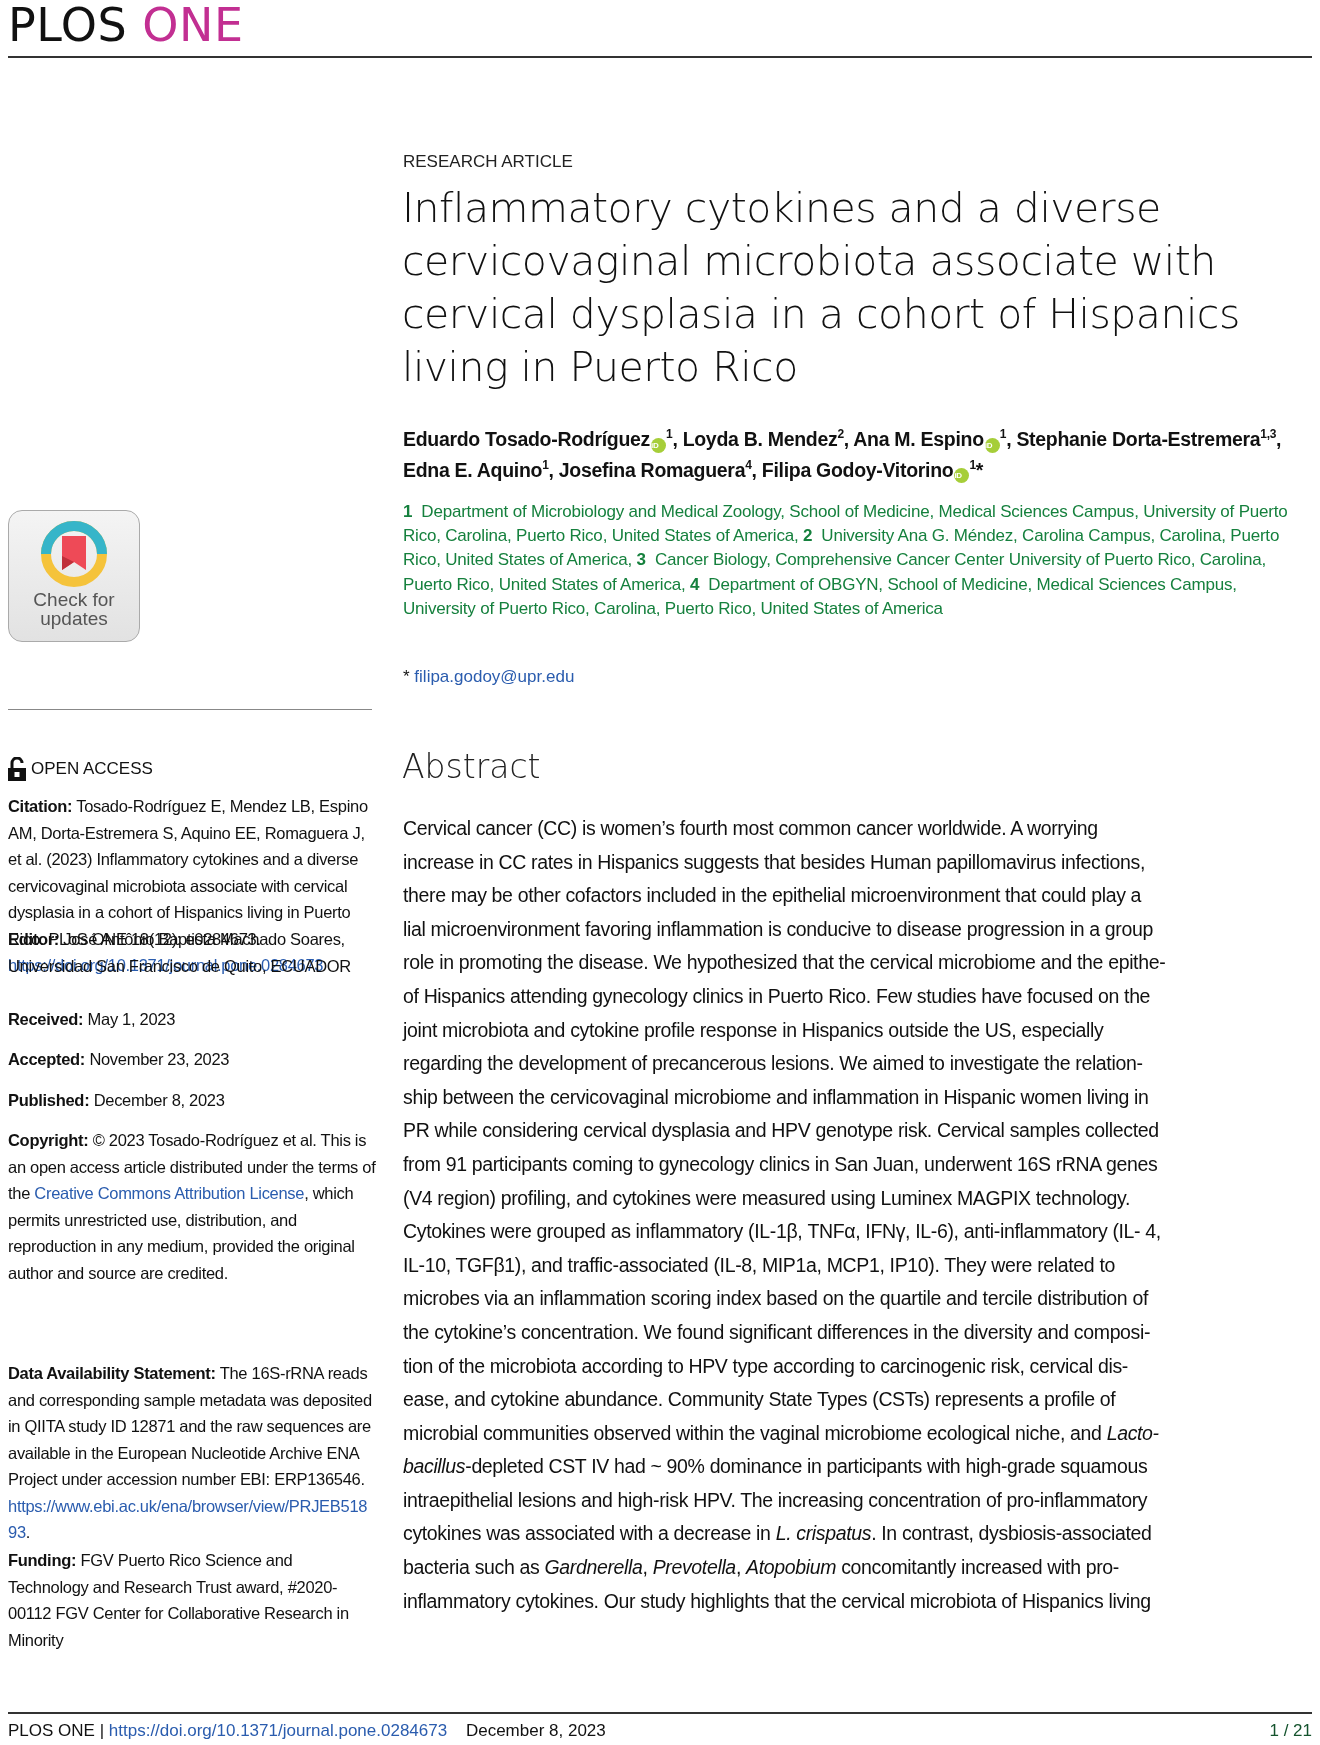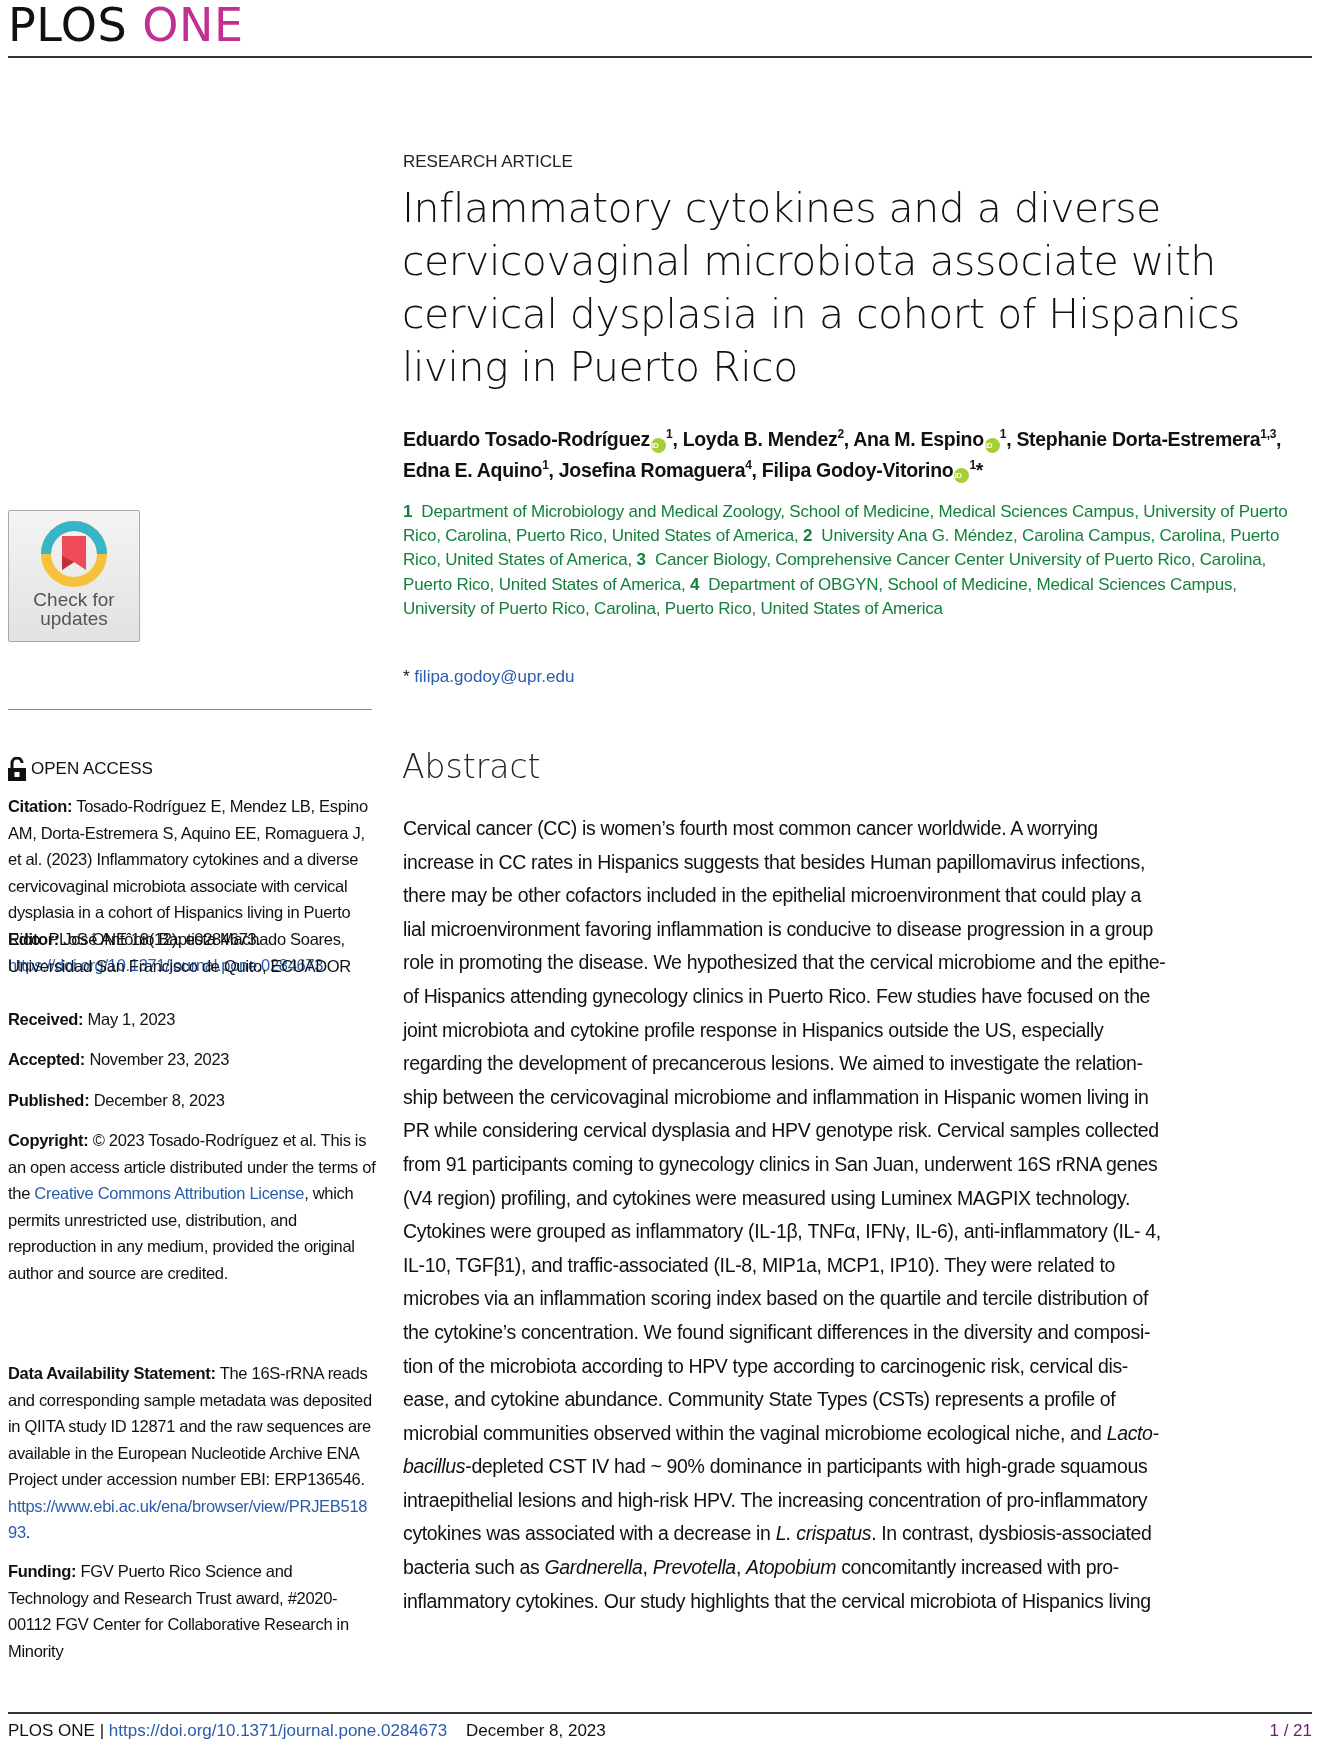--- a/index.html
+++ b/index.html
@@ -14,39 +14,39 @@
 
   .authors { position:absolute; left:403px; top:422px; width:900px; font-size:19.5px; line-height:25px; font-weight:bold; color:#111; letter-spacing:-0.3px; }
   .authors sup { font-size:12px; }
   .orcid { display:inline-block; width:15px; height:15px; border-radius:50%; background:#a6ce39; color:#fff; font-size:8px; line-height:15px; vertical-align:-2px; font-weight:bold; margin-left:1px; }
 
   .affils { position:absolute; left:403px; top:500px; width:900px; font-size:17px; line-height:24.2px; color:#15803d; letter-spacing:-0.2px; }
   .affils b { font-weight:bold; }
   .corr { position:absolute; left:403px; top:667px; font-size:17px; color:#111; }
   .link { color:#2a5cae; }
 
-  .cfu { position:absolute; left:8px; top:510px; width:130px; height:130px; background:linear-gradient(#f4f4f4,#e2e2e2); border:1px solid #aaa; border-radius:2px; }
+  .cfu { position:absolute; left:8px; top:510px; width:130px; height:130px; background:linear-gradient(#f4f4f4,#e2e2e2); border:1px solid #aaa; border-radius:14px; }
   .cfu .ring { position:absolute; left:31px; top:9px; width:68px; height:68px; }
   .cfu .txt { position:absolute; left:0; top:79px; width:130px; text-align:center; font-size:19px; line-height:19px; color:#555; }
 
   .left-rule { position:absolute; left:8px; top:709px; width:364px; height:1px; background:#888; }
   .oa { position:absolute; left:8px; top:757px; font-size:17px; color:#111; display:flex; align-items:center; }
   .oa svg { margin-right:5px; }
 
   .side { position:absolute; left:8px; width:368px; font-size:16.5px; line-height:26.5px; color:#111; letter-spacing:-0.3px; font-family:"Liberation Sans", sans-serif; }
   .side b { font-weight:bold; }
 
   .abs-h { position:absolute; left:402px; top:747px; font-size:33px; font-family:"DejaVu Sans", sans-serif; font-weight:300; color:#222; }
   .abs-body { position:absolute; left:403px; top:812px; width:910px; font-size:19.5px; line-height:33.6px; color:#111; letter-spacing:-0.35px; }
   .abs-body .ln { display:block; white-space:nowrap; }
 
   .bot-rule { position:absolute; left:8px; top:1712px; width:1304px; height:2px; background:#333; }
   .footer { position:absolute; left:8px; top:1721px; font-size:17px; color:#111; }
   .footer .date { margin-left:14px; }
-  .page { position:absolute; right:8px; top:1721px; font-size:17px; color:#701a75;text-align:right; }
+  .page { position:absolute; right:8px; top:1721px; font-size:17px; color:#14532d;text-align:right; }
 </style>
 </head>
 <body>
 
 <div class="logo">
   <span class="plos">PLOS</span>
   <span class="one">ONE</span>
 </div>
 <div class="top-rule"></div>
 
@@ -130,21 +130,21 @@
   <span>© 2023 Tosado-Rodríguez et al. This is an open access article distributed under the terms of the</span>
   <span class="link">Creative Commons Attribution License</span><span>, which permits unrestricted use, distribution, and reproduction in any medium, provided the original author and source are credited.</span>
 </div>
 
 <div class="side" style="top:1360px;">
   <b>Data Availability Statement:</b>
   <span>The 16S-rRNA reads and corresponding sample metadata was deposited in QIITA study ID 12871 and the raw sequences are available in the European Nucleotide Archive ENA Project under accession number EBI: ERP136546.</span>
   <span class="link" style="word-break:break-all;">https://www.ebi.ac.uk/ena/browser/view/PRJEB51893</span><span>.</span>
 </div>
 
-<div class="side" style="top:1547px;margin-top:11px;">
+<div class="side" style="top:1547px;">
   <b>Funding:</b>
   <span>FGV Puerto Rico Science and Technology and Research Trust award, #2020-00112 FGV Center for Collaborative Research in Minority</span>
 </div>
 
 <div class="abs-h">Abstract</div>
 <div class="abs-body">
   <span class="ln">Cervical cancer (CC) is women’s fourth most common cancer worldwide. A worrying</span>
   <span class="ln">increase in CC rates in Hispanics suggests that besides Human papillomavirus infections,</span>
   <span class="ln">there may be other cofactors included in the epithelial microenvironment that could play a</span>
   <span class="ln">lial microenvironment favoring inflammation is conducive to disease progression in a group</span>

